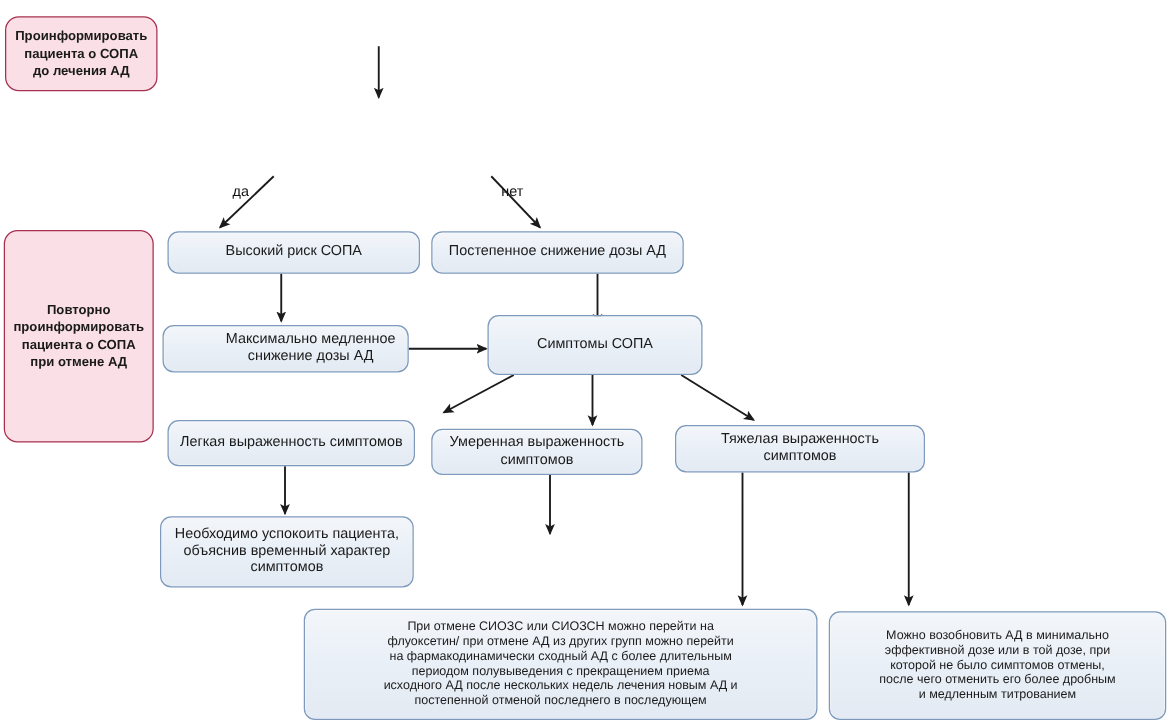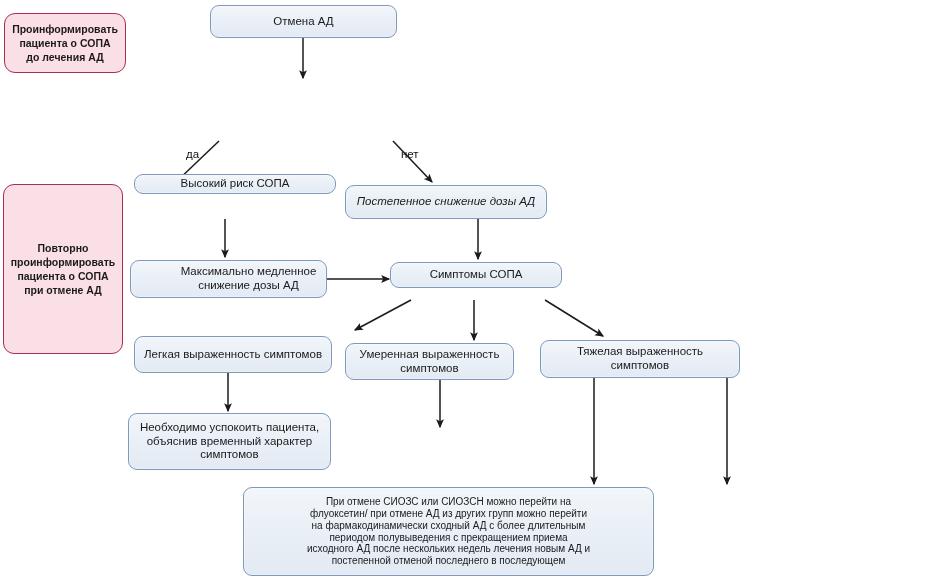--- a/index.html
+++ b/index.html
@@ -93,31 +93,30 @@
 
   <div class="node pink" style="left:4px;top:13px;width:122px;height:60px;">Проинформировать
 пациента о СОПА
 до лечения АД</div>
 
   <div class="node pink" style="left:3px;top:184px;width:120px;height:170px;">Повторно
 проинформировать
 пациента  о СОПА
 при отмене АД</div>
 
-  <div class="node blue" style="left:210px;top:5px;width:187px;height:33px;">Отмена АД</div>
 
 
-  <div class="node blue" style="left:134px;top:174px;width:202px;height:20px;text-align:right;">Высокий риск СОПА</div>
+  <div class="node blue" style="left:134px;top:185px;width:202px;height:34px;text-align:right;">Высокий риск СОПА</div>
 
-  <div class="node blue" style="left:345px;top:185px;width:202px;height:34px;font-style:italic;">Постепенное снижение дозы АД</div>
+  <div class="node blue" style="left:345px;top:185px;width:202px;height:34px;">Постепенное снижение дозы АД</div>
 
   <div class="node blue" style="left:130px;top:260px;width:197px;height:38px;padding-left:46px;">Максимально медленное
 снижение дозы АД</div>
 
-  <div class="node blue" style="left:390px;top:262px;width:172px;height:26px;">Симптомы СОПА</div>
+  <div class="node blue" style="left:390px;top:252px;width:172px;height:48px;">Симптомы СОПА</div>
 
   <div class="node blue" style="left:134px;top:336px;width:198px;height:37px;">Легкая выраженность симптомов</div>
 
   <div class="node blue" style="left:345px;top:343px;width:169px;height:37px;">Умеренная  выраженность
 симптомов</div>
 
   <div class="node blue" style="left:540px;top:340px;width:200px;height:38px;">Тяжелая выраженность
 симптомов</div>
 
   <div class="node blue" style="left:128px;top:413px;width:203px;height:57px;">Необходимо успокоить пациента,
@@ -125,18 +124,23 @@
 симптомов</div>
 
 
   <div class="node blue tiny" style="left:243px;top:487px;width:411px;height:89px;">При отмене СИОЗС или СИОЗСН можно перейти на
 флуоксетин/ при отмене АД из других групп можно перейти
 на фармакодинамически сходный АД с более длительным
 периодом полувыведения с прекращением приема
 исходного АД после нескольких недель лечения новым АД и
 постепенной отменой последнего в последующем</div>
 
+  <div class="node blue tiny" style="left:663px;top:489px;width:270px;height:87px;">Можно возобновить АД в минимально
+эффективной дозе или в той дозе, при
+которой не было симптомов отмены,
+после чего отменить его более дробным
+и медленным титрованием</div>
 
   <div class="edge-label" style="left:186px;top:148px;">да</div>
 
   <div class="edge-label" style="left:401px;top:148px;">нет</div>
 
 </div>
 
 </body></html>

